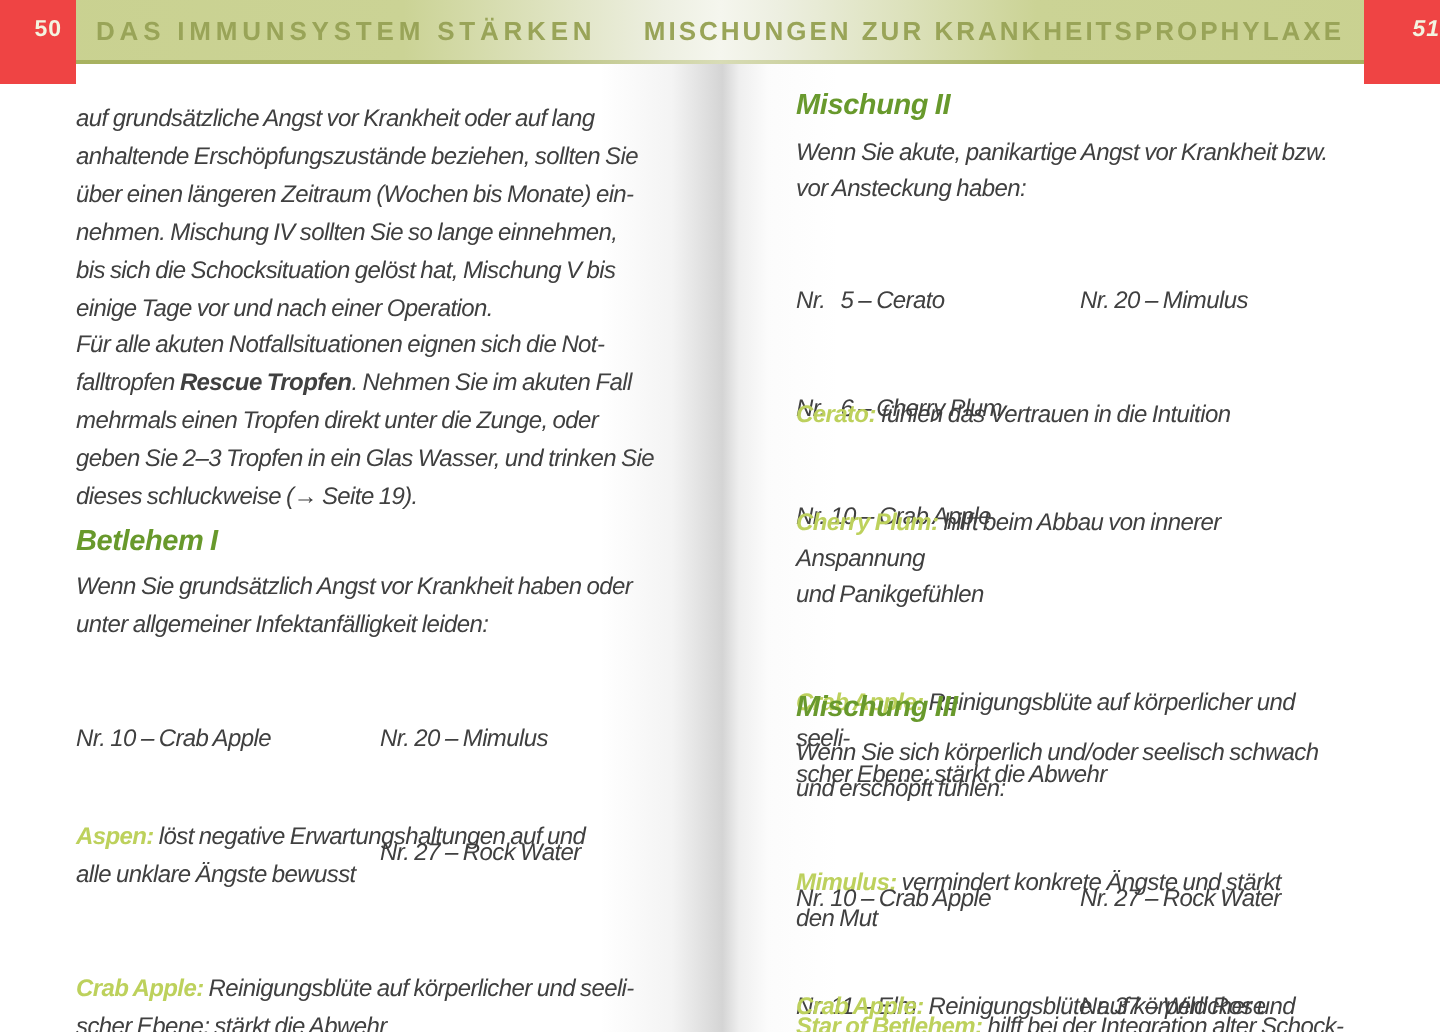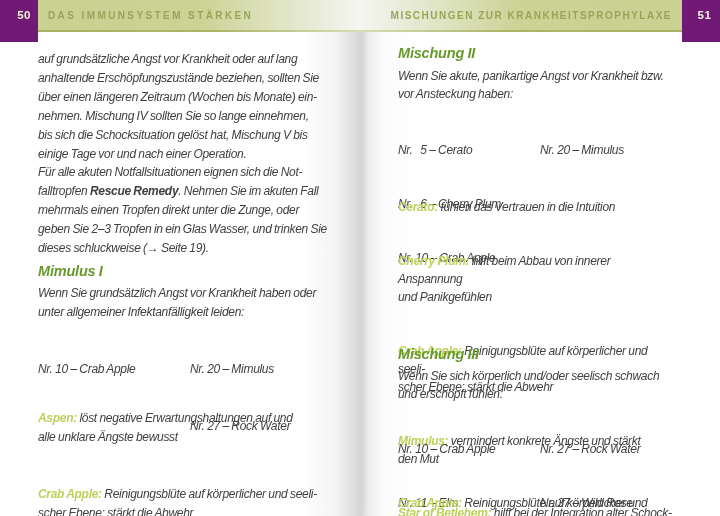--- a/index.html
+++ b/index.html
@@ -13,28 +13,28 @@
   .header-bar{
     position:absolute;top:0;left:0;width:720px;height:30px;
     background:linear-gradient(90deg,#c9d190 0%,#cbd395 28%,#edefe1 46%,#f5f6ee 50%,#edefe1 54%,#cbd395 72%,#c9d190 100%);
   }
   .header-rule{
     position:absolute;top:30px;left:0;width:720px;height:2px;
     background:linear-gradient(90deg,#a7b15e 0%,#abb566 30%,#d8dcb6 50%,#abb566 70%,#a7b15e 100%);
   }
   .pagenum{
     position:absolute;top:0;width:38px;height:42px;
-    background:#701a75;color:#f3f4e0;
+    background:#ef4444;color:#f3f4e0;
     font-size:11.5px;font-weight:700;line-height:30px;letter-spacing:.5px;
   }
   .pagenum.left{left:0;text-align:right;padding-right:0;box-sizing:border-box;padding-right:7px;}
-  .pagenum.right{right:0;text-align:center;box-sizing:border-box;padding-left:7px;}
+  .pagenum.right{right:0;text-align:right;box-sizing:border-box;padding-left:7px;font-style:italic;}
   .htitle{
     position:absolute;top:0;height:30px;line-height:31px;
-    color:#99a458;font-size:10px;font-weight:700;text-transform:uppercase;
+    color:#99a458;font-size:13px;font-weight:700;text-transform:uppercase;
   }
   .htitle.left{left:48px;letter-spacing:2.4px;}
   .htitle.right{right:48px;letter-spacing:1.5px;text-align:center;}
   
   .page{position:absolute;top:0;height:516px;font-style:italic;}
   .page.left-page{left:38px;width:296px;}
   .page.right-page{left:398px;width:278px;}
   .blk{
     position:absolute;left:0;width:100%;
     margin:0;white-space:pre-wrap;
@@ -96,26 +96,26 @@
 
 <div class="page left-page">
   <p class="blk pos-l-p1">auf grundsätzliche Angst vor Krankheit oder auf lang
 anhaltende Erschöpfungszustände beziehen, sollten Sie
 über einen längeren Zeitraum (Wochen bis Monate) ein-
 nehmen. Mischung IV sollten Sie so lange einnehmen,
 bis sich die Schocksituation gelöst hat, Mischung V bis
 einige Tage vor und nach einer Operation.</p>
 
   <p class="blk pos-l-p2"><span>Für alle akuten Notfallsituationen eignen sich die Not-
-falltropfen </span><span class="b">Rescue Remedy</span><span>. Nehmen Sie im akuten Fall
+falltropfen </span><span class="b">Rescue Tropfen</span><span>. Nehmen Sie im akuten Fall
 mehrmals einen Tropfen direkt unter die Zunge, oder
 geben Sie 2–3 Tropfen in ein Glas Wasser, und trinken Sie
 dieses schluckweise (→ Seite 19).</span></p>
 
-  <h2 class="blk pos-l-h1">Mimulus I</h2>
+  <h2 class="blk pos-l-h1">Betlehem I</h2>
   <p class="blk pos-l-i1">Wenn Sie grundsätzlich Angst vor Krankheit haben oder
 unter allgemeiner Infektanfälligkeit leiden:</p>
 
   <div class="blk cols pos-l-t1">
     <div class="col col1">
       <div class="row">Nr. 10 – Crab Apple</div>
     </div>
     <div class="col col2">
       <div class="row">Nr. 20 – Mimulus</div>
       <div class="row">Nr. 27 – Rock Water</div>

